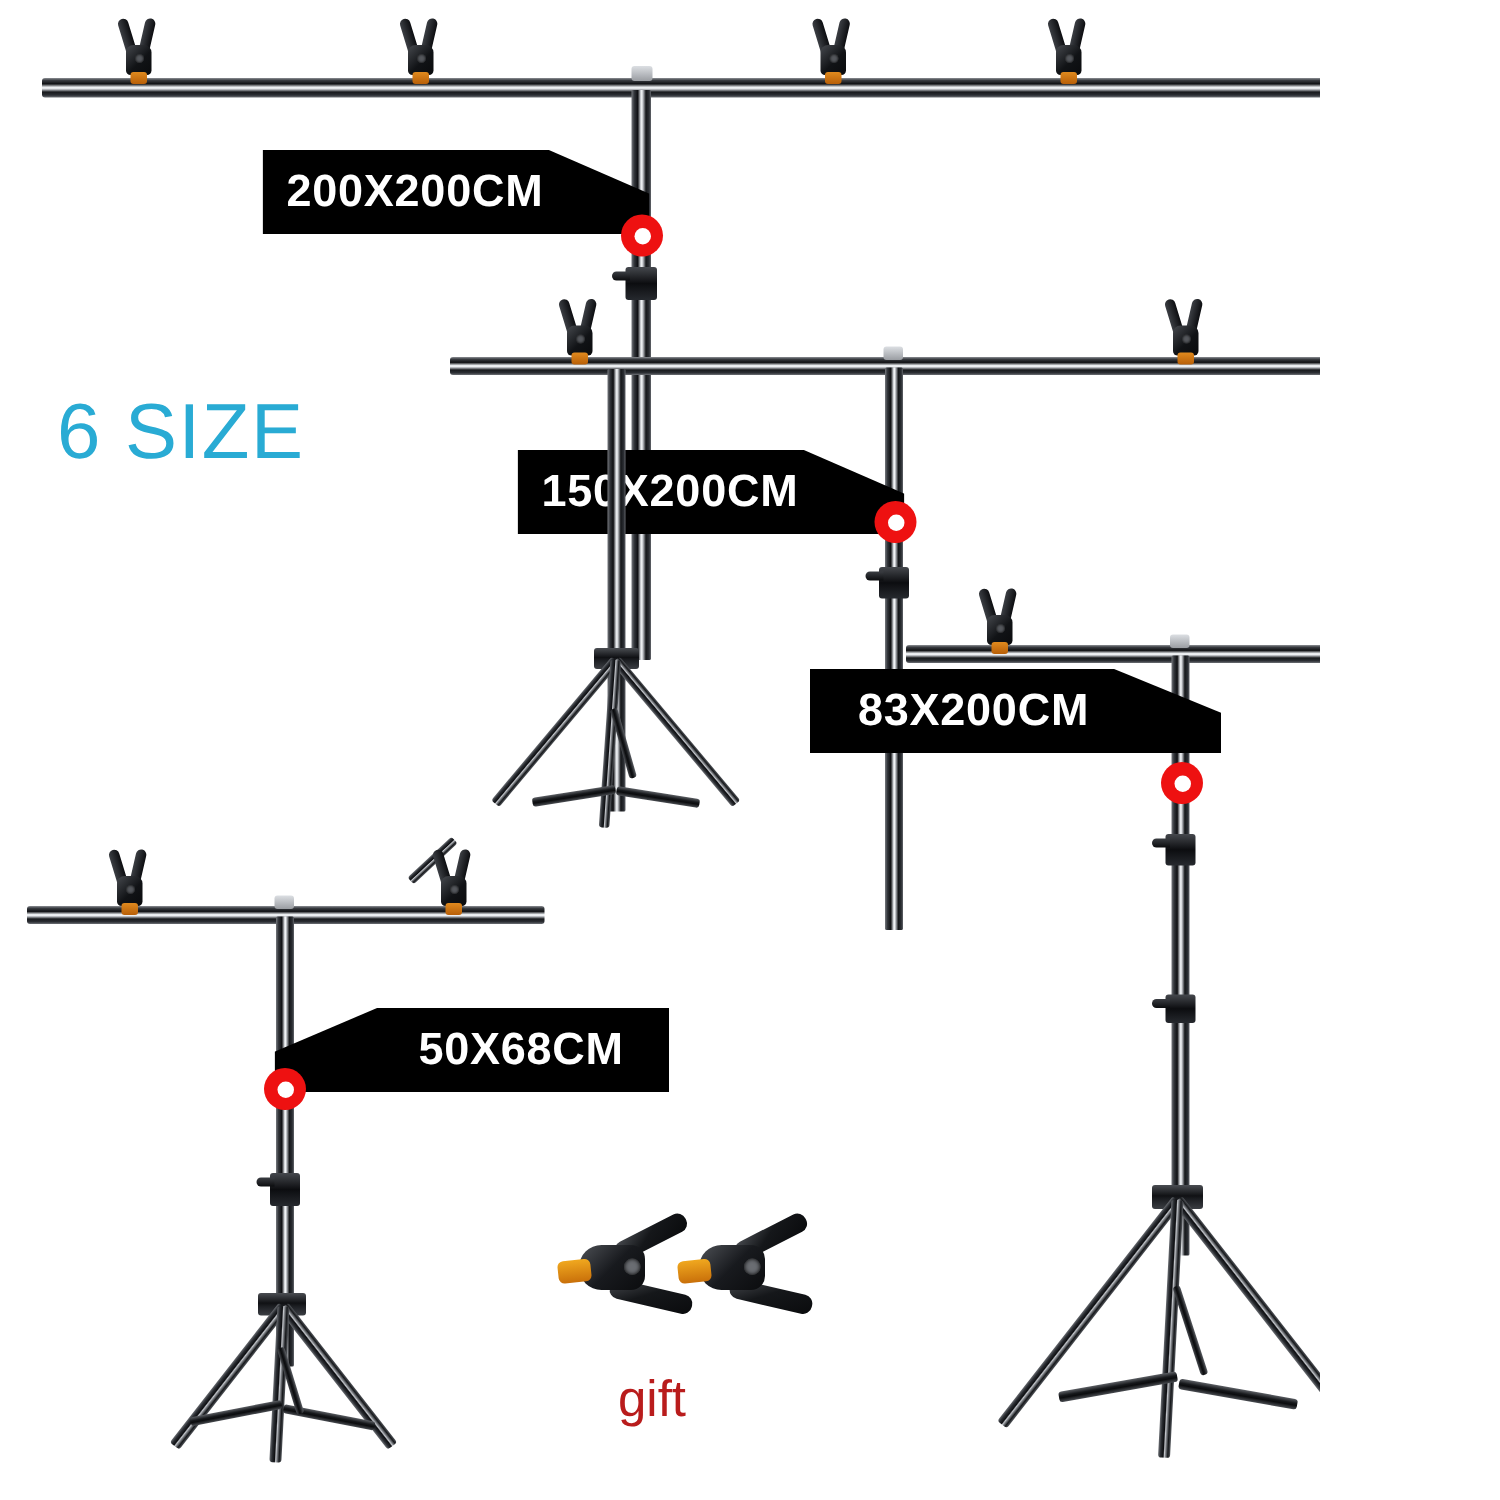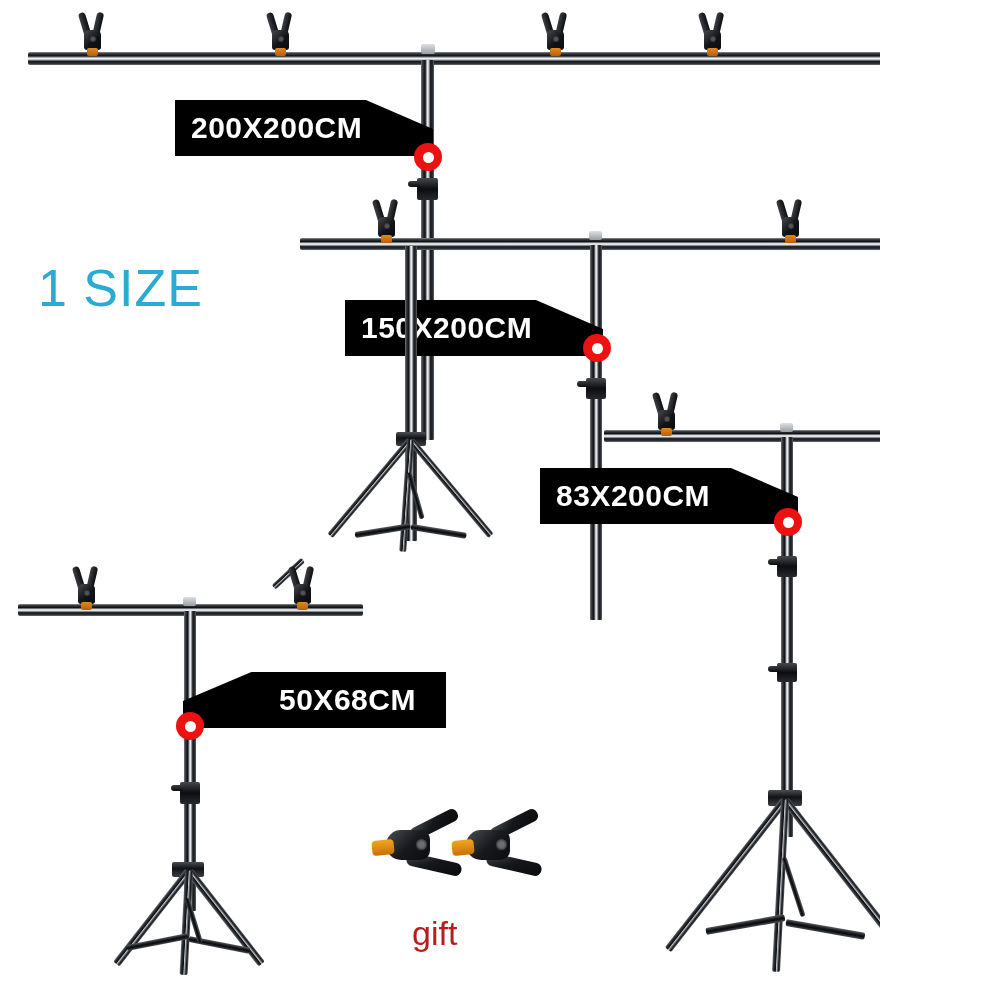--- a/index.html
+++ b/index.html
@@ -229,21 +229,21 @@
       <div class="jaw-l"></div>
       <div class="jaw-r"></div>
       <div class="body"></div>
       <div class="pivot"></div>
       <div class="tip"></div>
     </div>
 
     <div class="knob" style="left:777px;top:556px;width:20px;height:21px;"></div>
     <div class="knob" style="left:777px;top:663px;width:20px;height:19px;"></div>
 
-    <div class="banner right-arrow" style="left:540px;top:468px;width:258px;">
+    <div class="banner right-arrow" style="left:540px;top:446px;width:258px;padding-left:16px;">
       <span>83X200CM</span>
     </div>
     <div class="marker" style="left:774px;top:508px;">
         <i></i>
       </div>
 
     <div class="hub" style="left:768px;top:790px;width:34px;height:16px;"></div>
     <div class="leg" style="left:781px;top:800px;width:8px;height:190px;transform:rotate(38deg);"></div>
     <div class="leg" style="left:781px;top:800px;width:8px;height:190px;transform:rotate(-38deg);"></div>
     <div class="leg" style="left:781px;top:800px;width:8px;height:172px;transform:rotate(3deg);"></div>
@@ -283,21 +283,21 @@
 
     <div class="hub" style="left:172px;top:862px;width:32px;height:15px;"></div>
     <div class="leg" style="left:185px;top:871px;width:8px;height:118px;transform:rotate(38deg);"></div>
     <div class="leg" style="left:185px;top:871px;width:8px;height:118px;transform:rotate(-38deg);"></div>
     <div class="leg" style="left:185px;top:871px;width:8px;height:104px;transform:rotate(3deg);"></div>
     <div class="spreader" style="left:127px;top:945px;width:62px;height:6px;transform:rotate(-11deg);"></div>
     <div class="spreader" style="left:189px;top:936px;width:62px;height:6px;transform:rotate(11deg);"></div>
     <div class="spreader" style="left:187px;top:896px;width:46px;height:5px;transform:rotate(73deg);"></div>
   </div>
 
-  <div class="cyan-title" style="left:38px;top:258px;">1 SIZE</div>
+  <div class="cyan-title" style="left:38px;top:258px;">6 SIZE</div>
 
   <div>
     <div class="giftclamp" style="left:372px;top:818px;">
       <div class="h1"></div>
       <div class="h2"></div>
       <div class="head"></div>
       <div class="pin"></div>
       <div class="nose"></div>
     </div>
     <div class="giftclamp" style="left:452px;top:818px;">

